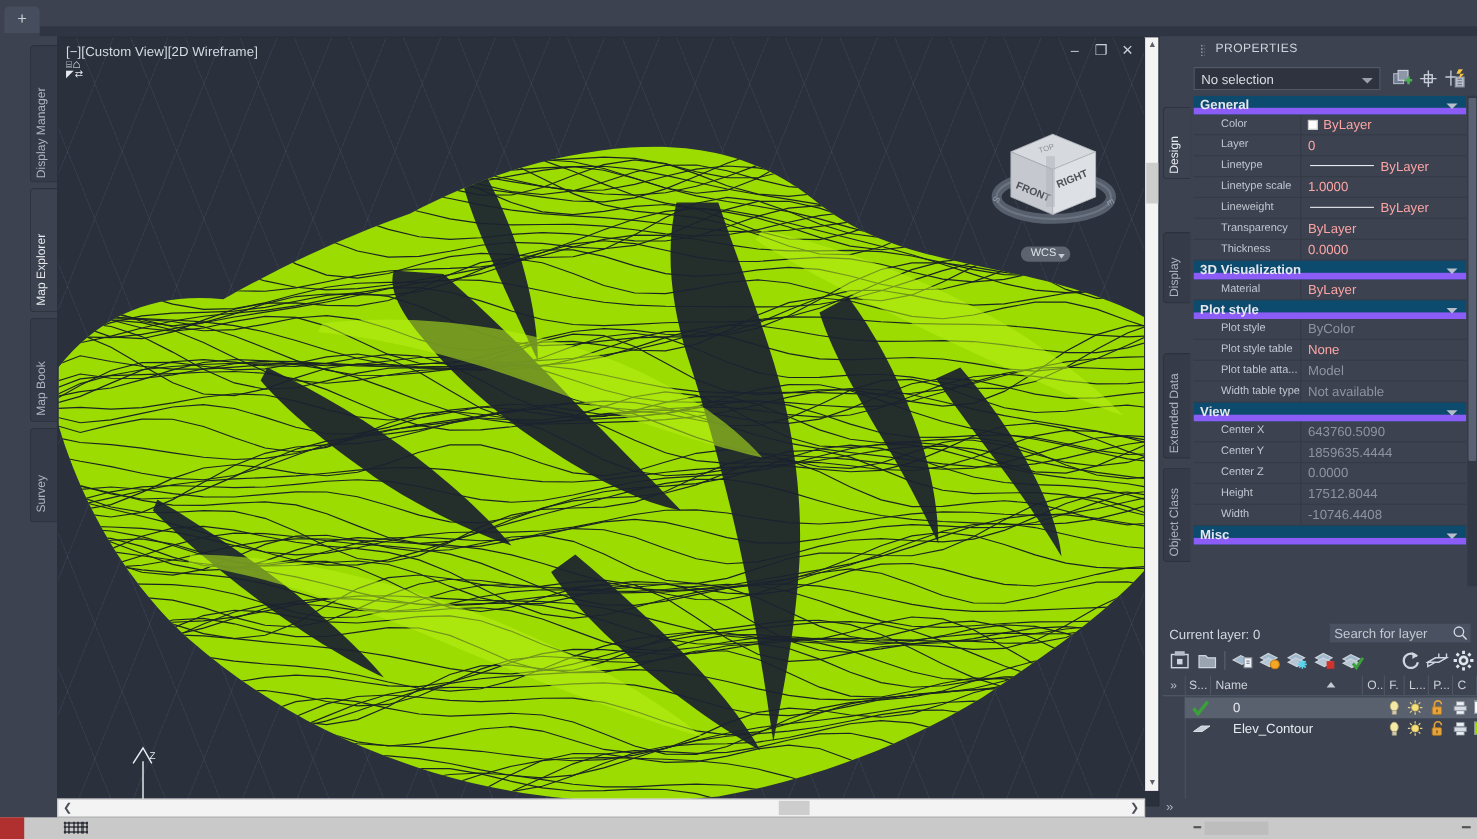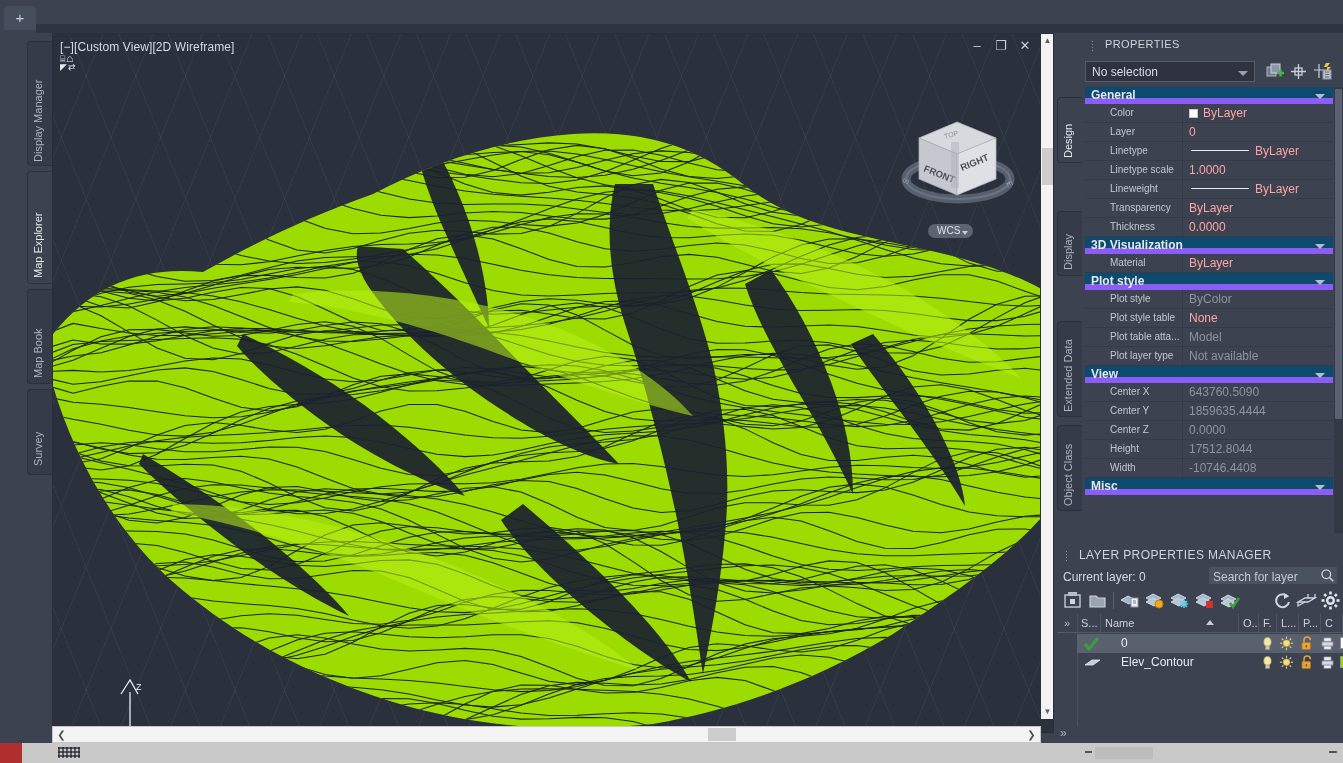--- a/index.html
+++ b/index.html
@@ -570,21 +570,21 @@
         </div>
         <div class="prow">
           <div class="pk">Plot style table</div>
           <div class="pv"><span>None</span></div>
         </div>
         <div class="prow">
           <div class="pk">Plot table atta...</div>
           <div class="pv muted"><span>Model</span></div>
         </div>
         <div class="prow">
-          <div class="pk">Plot layer type</div>
+          <div class="pk">Width table type</div>
           <div class="pv muted"><span>Not available</span></div>
         </div>
         <div class="grp"><span>View</span></div>
         <div class="prow">
           <div class="pk">Center X</div>
           <div class="pv muted"><span>643760.5090</span></div>
         </div>
         <div class="prow">
           <div class="pk">Center Y</div>
           <div class="pv muted"><span>1859635.4444</span></div>
@@ -602,24 +602,20 @@
           <div class="pv muted"><span>-10746.4408</span></div>
         </div>
         <div class="grp"><span>Misc</span></div>
       </div>
     <div class="prop-vsb">
       <div class="t"></div>
     </div>
   </div>
 
   <div class="lpm">
-    <div class="lpm-title">
-      <div class="gripdots" style="top:6px;"></div>
-      <span>LAYER PROPERTIES MANAGER</span>
-    </div>
 
     <div class="cur-layer">Current layer: 0</div>
 
     <div class="searchbox">
       <input type="text" placeholder="Search for layer" style="">
       <svg class="mag" viewBox="0 0 15 15">
         <circle cx="6.3" cy="6.3" r="4.3" fill="none" stroke="#d5dae2" stroke-width="1.2"></circle>
         <path d="M 9.5,9.5 L 13.3,13.3" stroke="#d5dae2" stroke-width="1.4"></path>
       </svg>
     </div>

